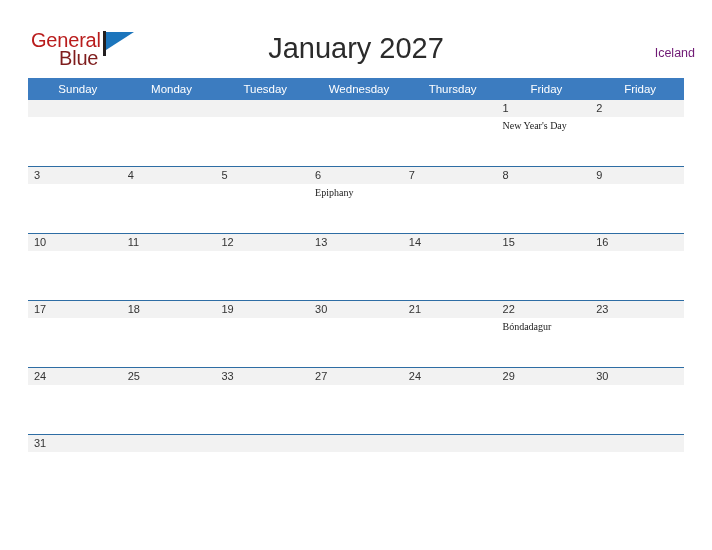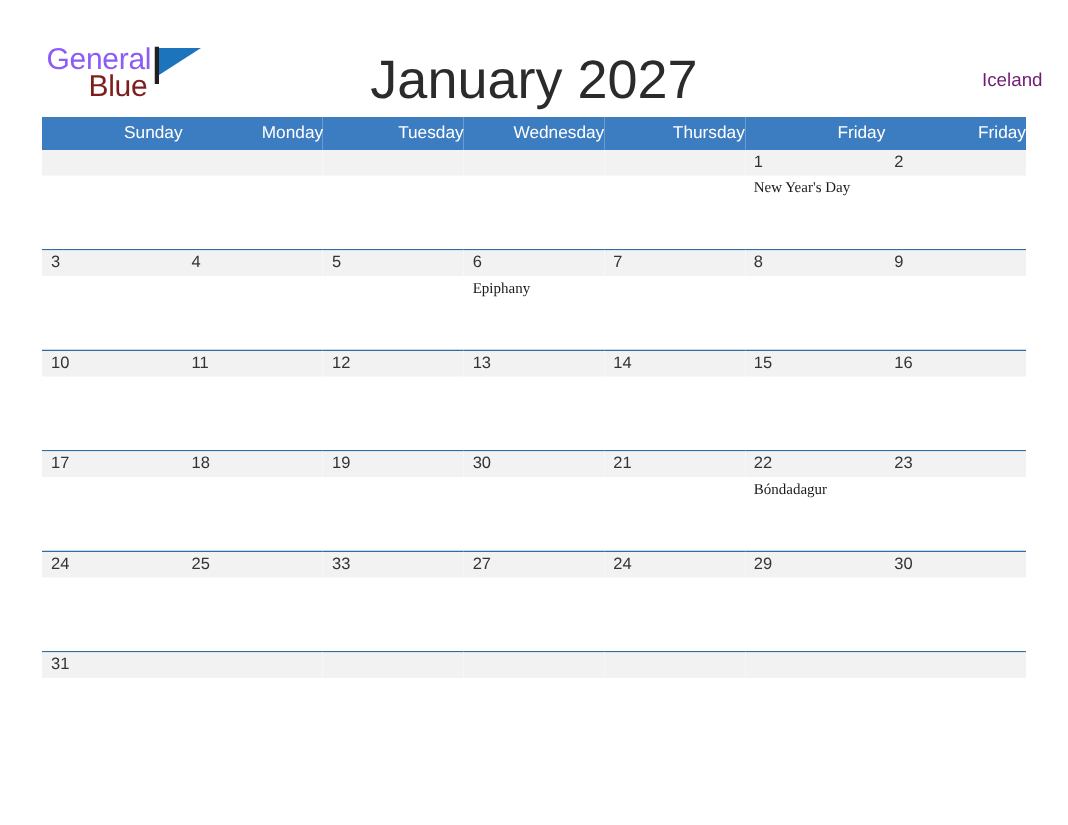--- a/index.html
+++ b/index.html
@@ -35,21 +35,21 @@
     top: 29px;
     width: 130px;
     height: 40px;
   }
   .logo-general {
     position: absolute;
     left: 0;
     top: 0;
     font-size: 20px;
     letter-spacing: -0.2px;
-    color: #8b5cf6;
+    color: #b91c1c;
     font-family: "Liberation Sans", sans-serif;
   }
   .logo-blue {
     position: absolute;
     left: 28px;
     top: 18px;
     font-size: 20px;
     letter-spacing: -0.2px;
     color: #7f1d1d;
     font-family: "Liberation Sans", sans-serif;
@@ -61,21 +61,21 @@
     width: 34px;
     height: 25px;
   }
 
   .cal-title {
     position: absolute;
     left: 0;
     right: 0;
     top: 32px;
     text-align: center;
-    font-size: 36px;
+    font-size: 29px;
     color: #2b2b2b;
     font-family: "Liberation Sans", sans-serif;
     font-weight: normal;
     letter-spacing: 0px;
   }
 
   .cal-locale {
     position: absolute;
     right: 17px;
     top: 46px;
@@ -95,21 +95,21 @@
     width: 656px;
     border-collapse: collapse;
     table-layout: fixed;
   }
 
   .cal-table th {
     background: #3c7cc0;
     color: #ffffff;
     font-weight: normal;
     font-size: 11.5px;
-    text-align: right;
+    text-align: center;
     padding: 5px 0 5px 6px;
     height: 19px;
     box-sizing: border-box;
     border: none;
   }
 
   .cal-table td {
     vertical-align: top;
     padding: 0;
     border: none;

